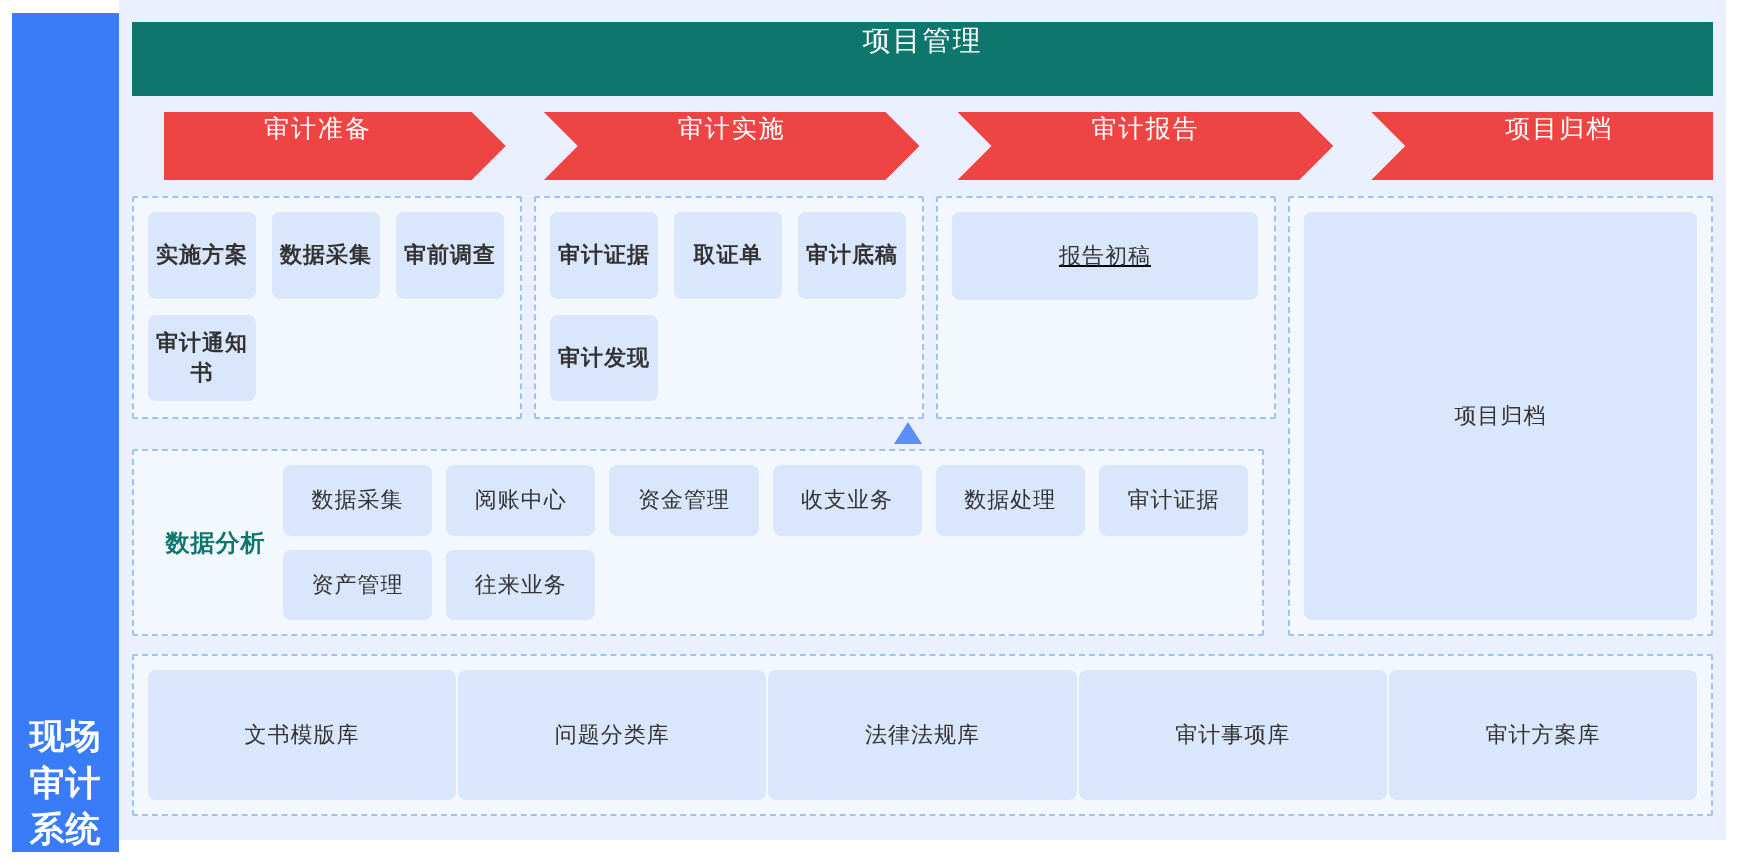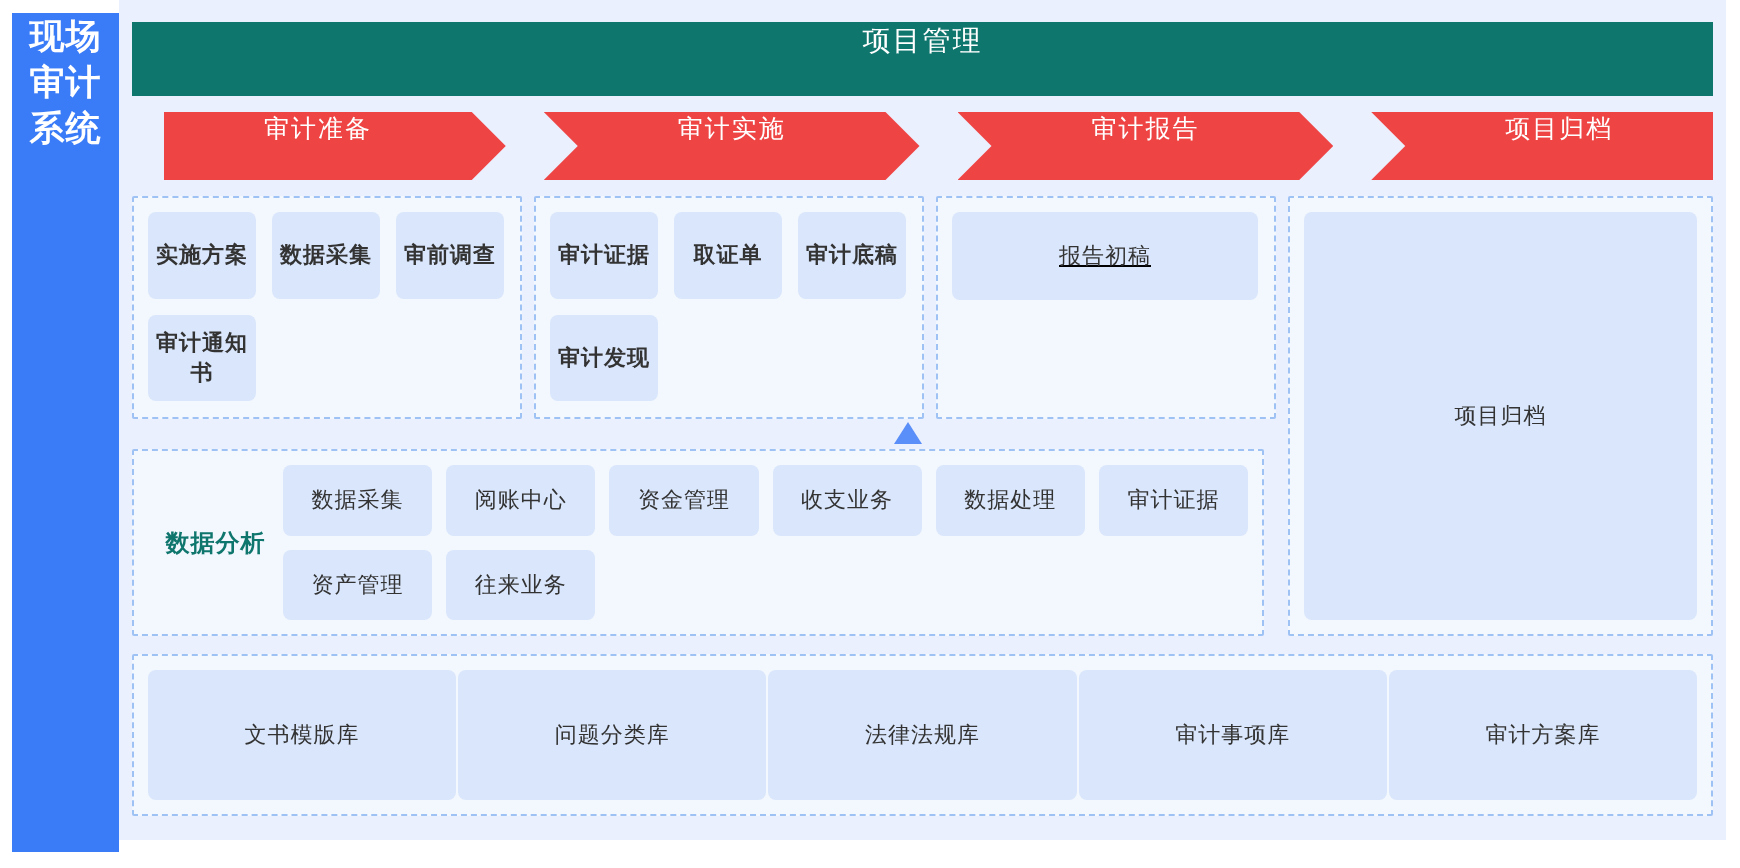--- a/index.html
+++ b/index.html
@@ -15,21 +15,21 @@
     background: #ffffff;
   }
 
   
   .sidebar {
     position: absolute;
     left: 12px; top: 13px;
     width: 107px; height: 839px;
     background: #3a7bf7;
     display: flex;
-    align-items: flex-start;
+    align-items: flex-end;
     justify-content: center;
   }
   .sidebar-title {
     color: #ffffff;
     font-size: 35px;
     font-weight: bold;
     line-height: 1.32;
     letter-spacing: 1px;
     text-align: center;
     width: 2.2em;

